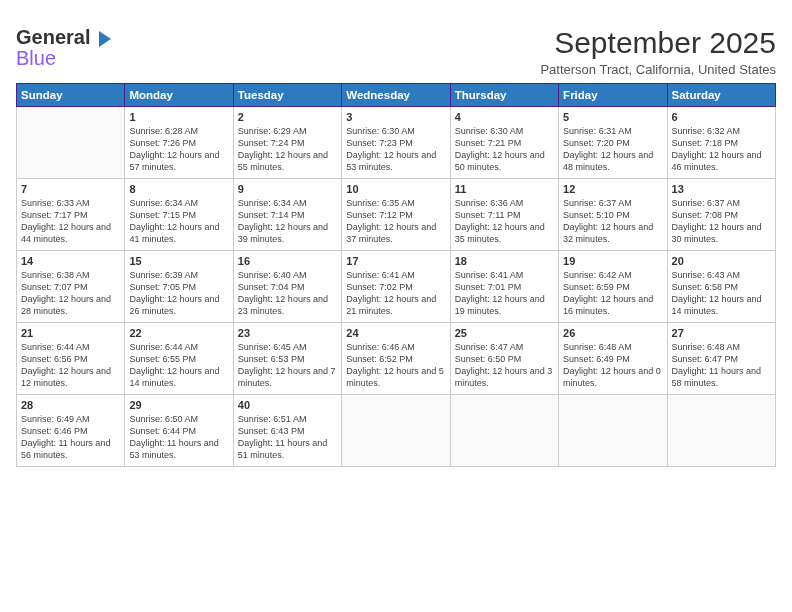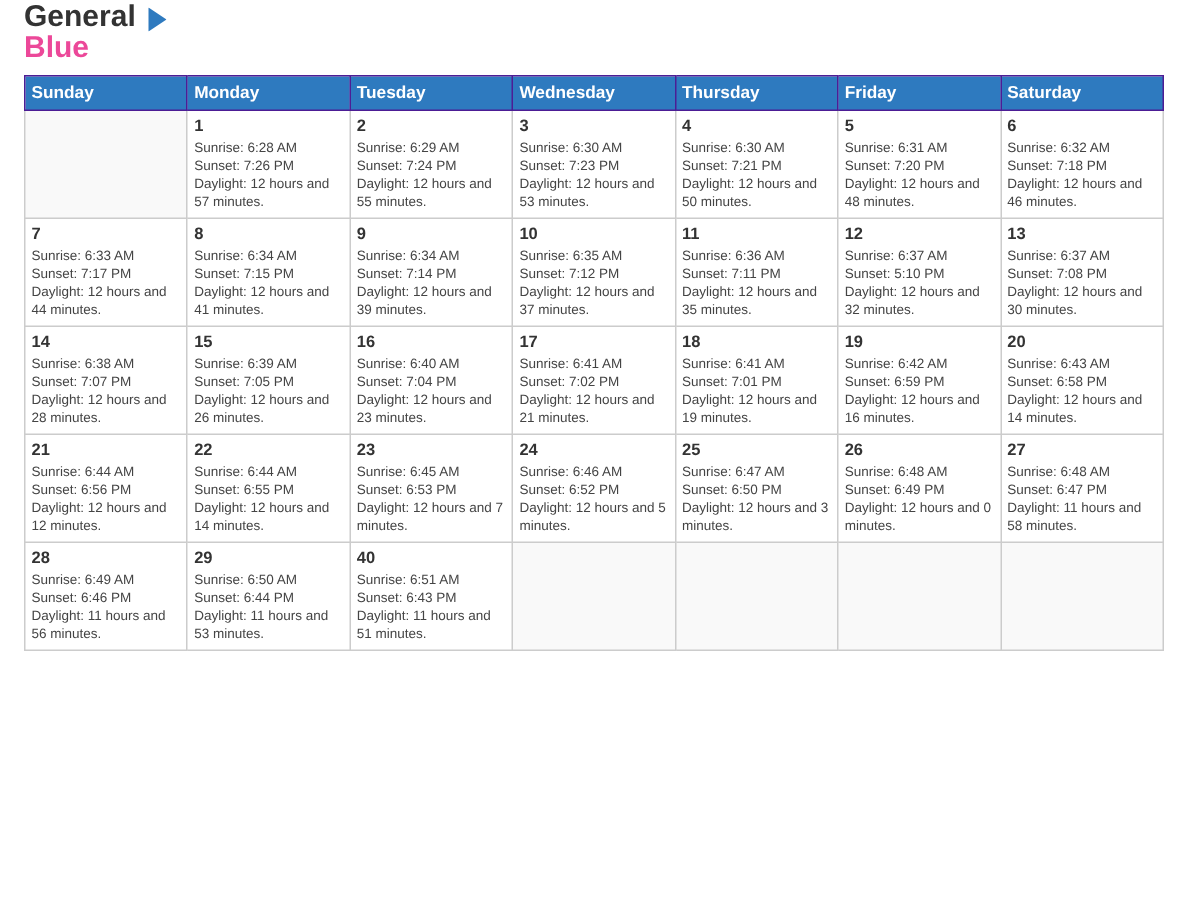--- a/index.html
+++ b/index.html
@@ -7,21 +7,21 @@
       font-family: Arial, sans-serif;
       background: #fff;
       width: 792px;
       height: 612px;
       overflow: hidden;
     }
     .page {
       width: 792px;
       height: 612px;
       background: #fff;
-      padding: 0 16px 10px 16px;
+      padding: 26px 16px 10px 16px;
     }
     .header {
       display: flex;
       align-items: flex-start;
       justify-content: space-between;
       margin-bottom: 6px;
     }
     .logo-area {
       display: flex;
       flex-direction: column;
@@ -87,23 +87,27 @@
 <div class="page">
   <div class="header">
     <div class="logo-area">
   <div style="display:flex;align-items:center;">
     <span style="font-size:20px;font-weight:bold;color:#333;">General</span>
     <svg width="20" height="16" viewBox="0 0 20 16" style="margin-left:1px;margin-top:2px;">
       <polygon points="8,0 20,8 8,16" fill="#2E7ABF"></polygon>
     </svg>
   </div>
   <div style="margin-top:-2px;">
-    <span style="font-size:20px;font-weight:bold;color:#ec4899;">Blue</span>
+    <span style="font-size:20px;font-weight:normal;color:#8b5cf6;">Blue</span>
   </div>
 </div>
+    <div class="title-area">
+      <div class="month-title">September 2025</div>
+      <div class="location-title">Patterson Tract, California, United States</div>
+    </div>
   </div>
 
   <table>
     <thead>
       <tr>
         <th>Sunday</th>
         <th>Monday</th>
         <th>Tuesday</th>
         <th>Wednesday</th>
         <th>Thursday</th>

